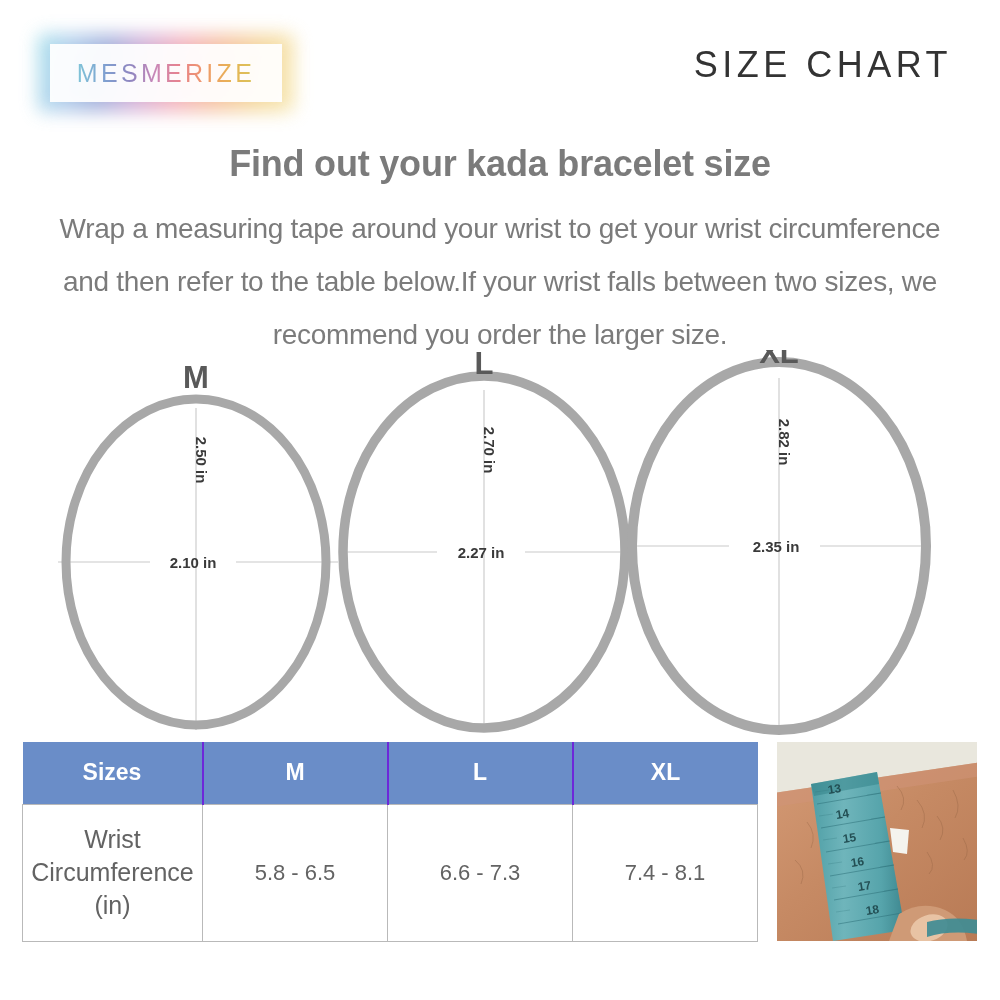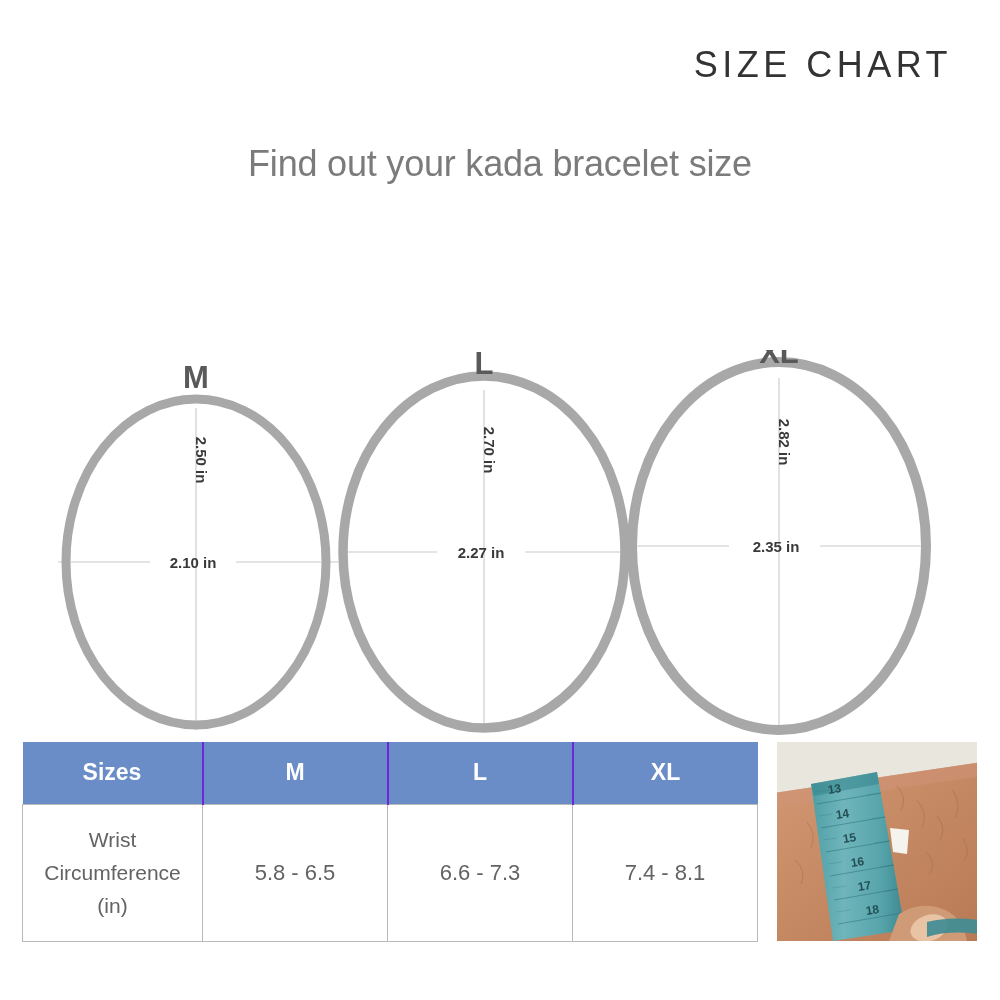--- a/index.html
+++ b/index.html
@@ -87,21 +87,21 @@
   
   #intro {
     position: absolute;
     top: 140px; left: 0;
     width: 1000px;
   }
   #intro-heading {
     text-align: center;
     font-family: "Liberation Sans", sans-serif;
     font-size: 36px;
-    font-weight: 400;
+    font-weight: 700;
     color: #7b7b7b;
     line-height: 48px;
     letter-spacing: -0.2px;
   }
   #intro-body {
     margin-top: 14px;
     padding: 0 48px;
     text-align: center;
     font-family: "Liberation Sans", sans-serif;
     font-size: 28px;
@@ -170,21 +170,21 @@
     color: #636363;
     font-family: "Liberation Sans", sans-serif;
     font-size: 22px;
     font-weight: 400;
     height: 137px;
     text-align: center;
     vertical-align: middle;
     border: 1px solid #b9b9b9;
     line-height: 33px;
   }
-  #size-table td:first-child { font-size: 21px; }
+  #size-table td:first-child { font-size: 25px; }
   .col-label { width: 180px; }
   .col-size  { width: 185px; }
 
   
   #wrist-photo {
     position: absolute;
     left: 777px;
     top: 742px;
     width: 200px;
     height: 199px;
@@ -193,26 +193,33 @@
   }
   #wrist-photo svg { display: block; }
 </style>
 </head>
 <body>
 
 <div id="page">
 
   <div id="header-bar">
 
+    <div id="logo-wrap">
+      <div id="logo-glow"></div>
+      <div id="logo-plate">
+        <span id="logo-text">MESMERIZE</span>
+      </div>
+    </div>
 
     <div id="chart-title">SIZE CHART</div>
   </div>
 
   <div id="intro">
     <div id="intro-heading">Find out your kada bracelet size</div>
+    <div id="intro-body">Wrap a measuring tape around your wrist to get your wrist circumference and then refer to the table below.If your wrist falls between two sizes, we recommend you order the larger size.</div>
   </div>
 
   <div id="ovals">
     <svg width="1000" height="390" viewBox="0 0 1000 390">
 
       <g>
         <line class="cross-line" x1="196" y1="58" x2="196" y2="380"></line>
         <line class="cross-line" x1="58" y1="212" x2="150" y2="212"></line>
         <line class="cross-line" x1="236" y1="212" x2="338" y2="212"></line>
 

